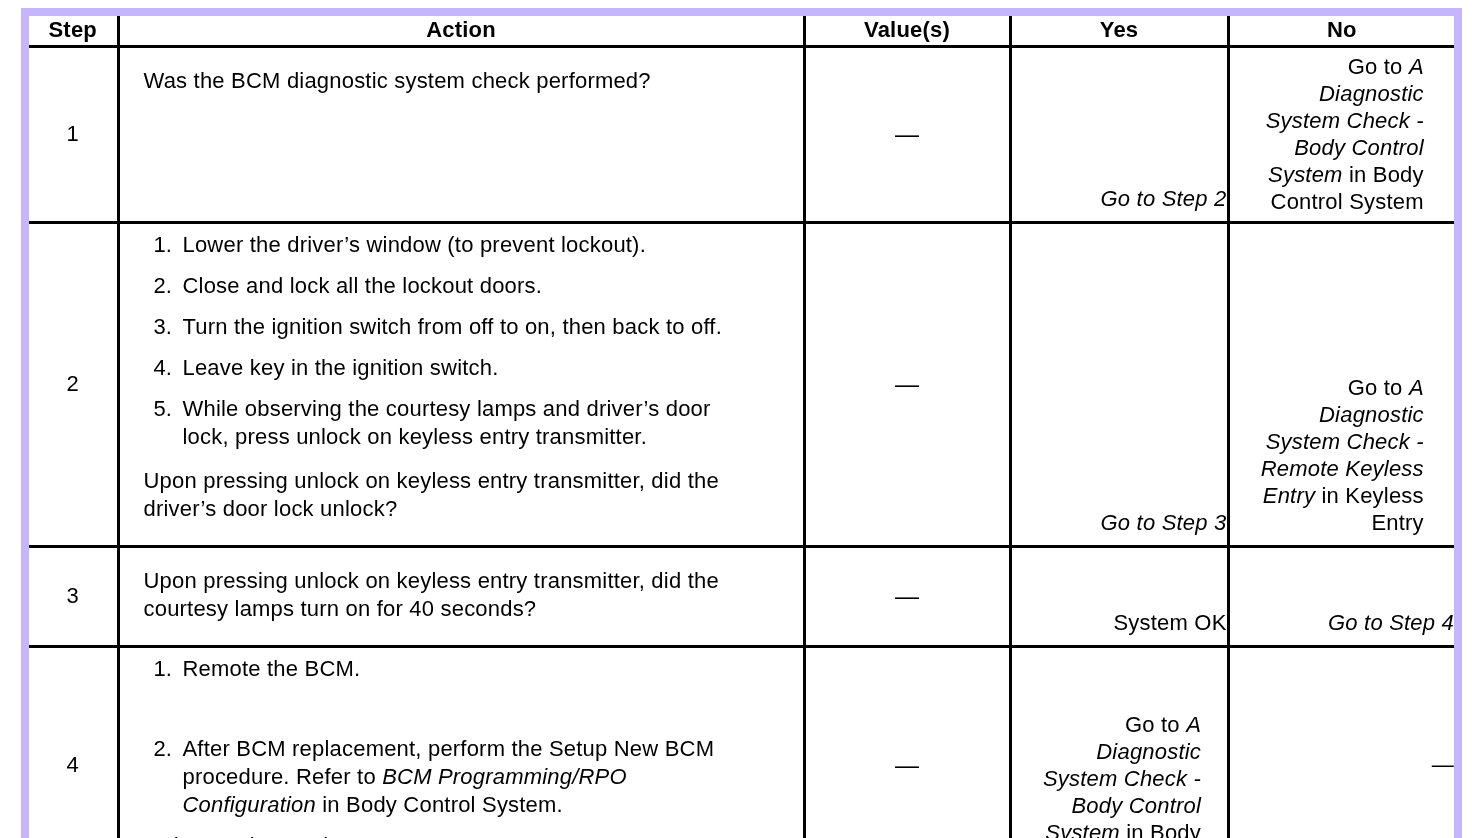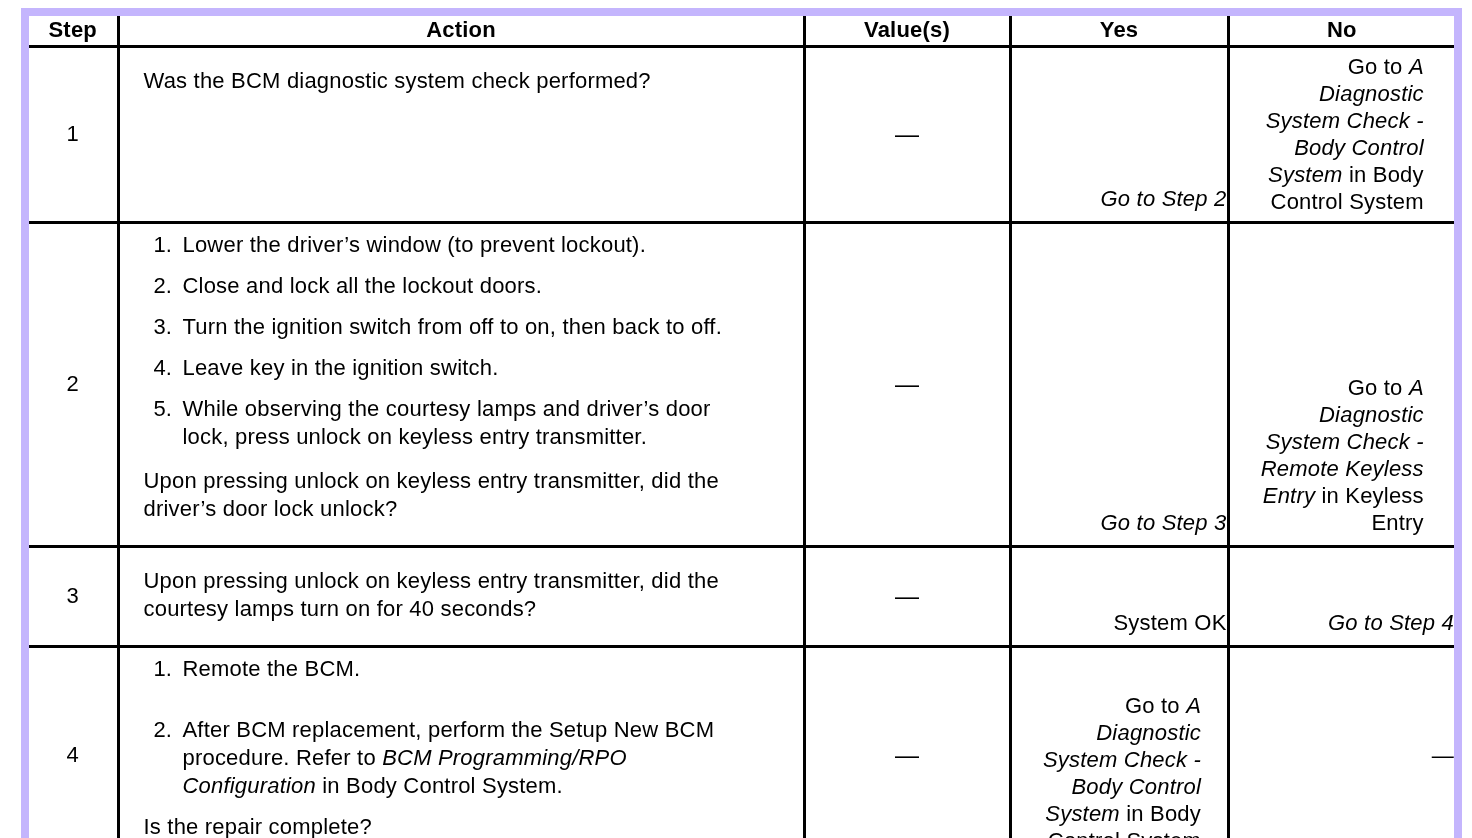--- a/index.html
+++ b/index.html
@@ -76,21 +76,21 @@
   ol.steps {
     margin: 4px 0 0 0;
     padding-left: 51px;
   }
   ol.steps li {
     padding-left: 4px;
     margin-bottom: 13px;
     max-width: 550px;
   }
   tr.r4 ol.steps li { margin-bottom: 0; }
-  tr.r4 ol.steps li + li { margin-top: 33px; }
+  tr.r4 ol.steps li + li { margin-top: 52px; }
   tr.r4 .question { margin-top: 13px; }
 
   .refblock { line-height: 27px; }
   .narrow { width: 164px; margin: 0 auto; }
   .refblock i, .question i, ol.steps i { font-style: italic; }
 </style>
 </head>
 <body>
 
 <div class="page">

